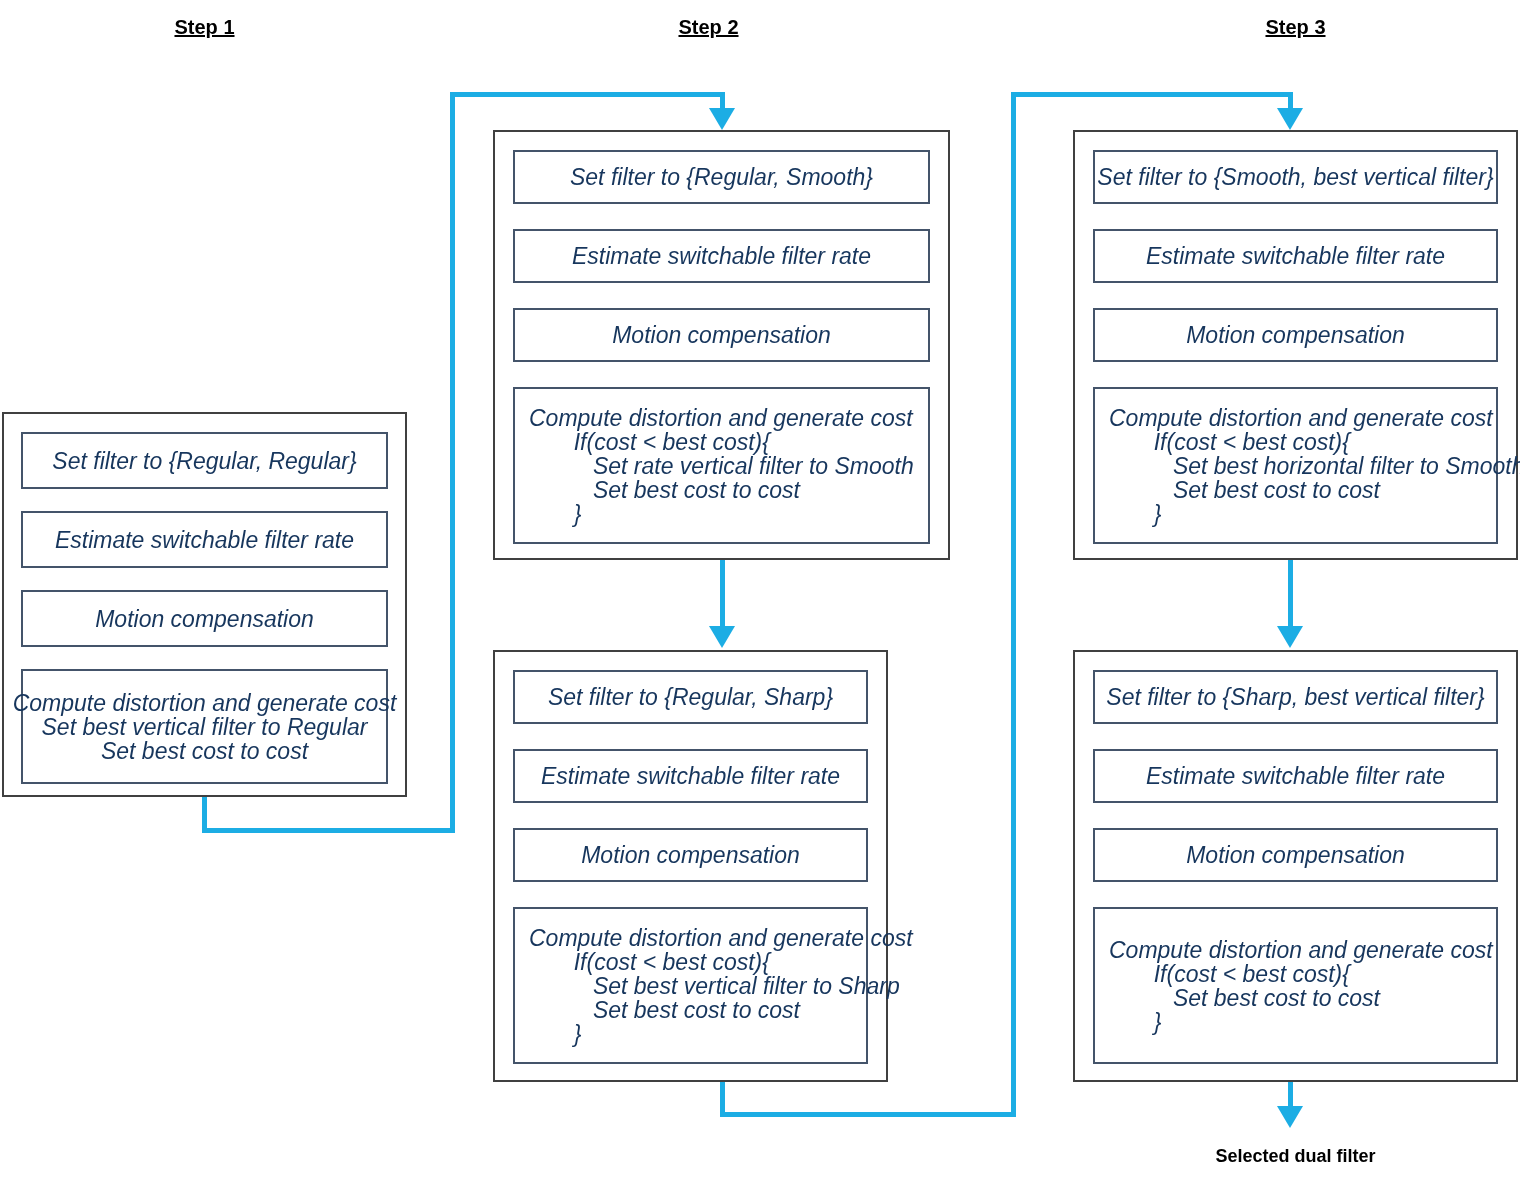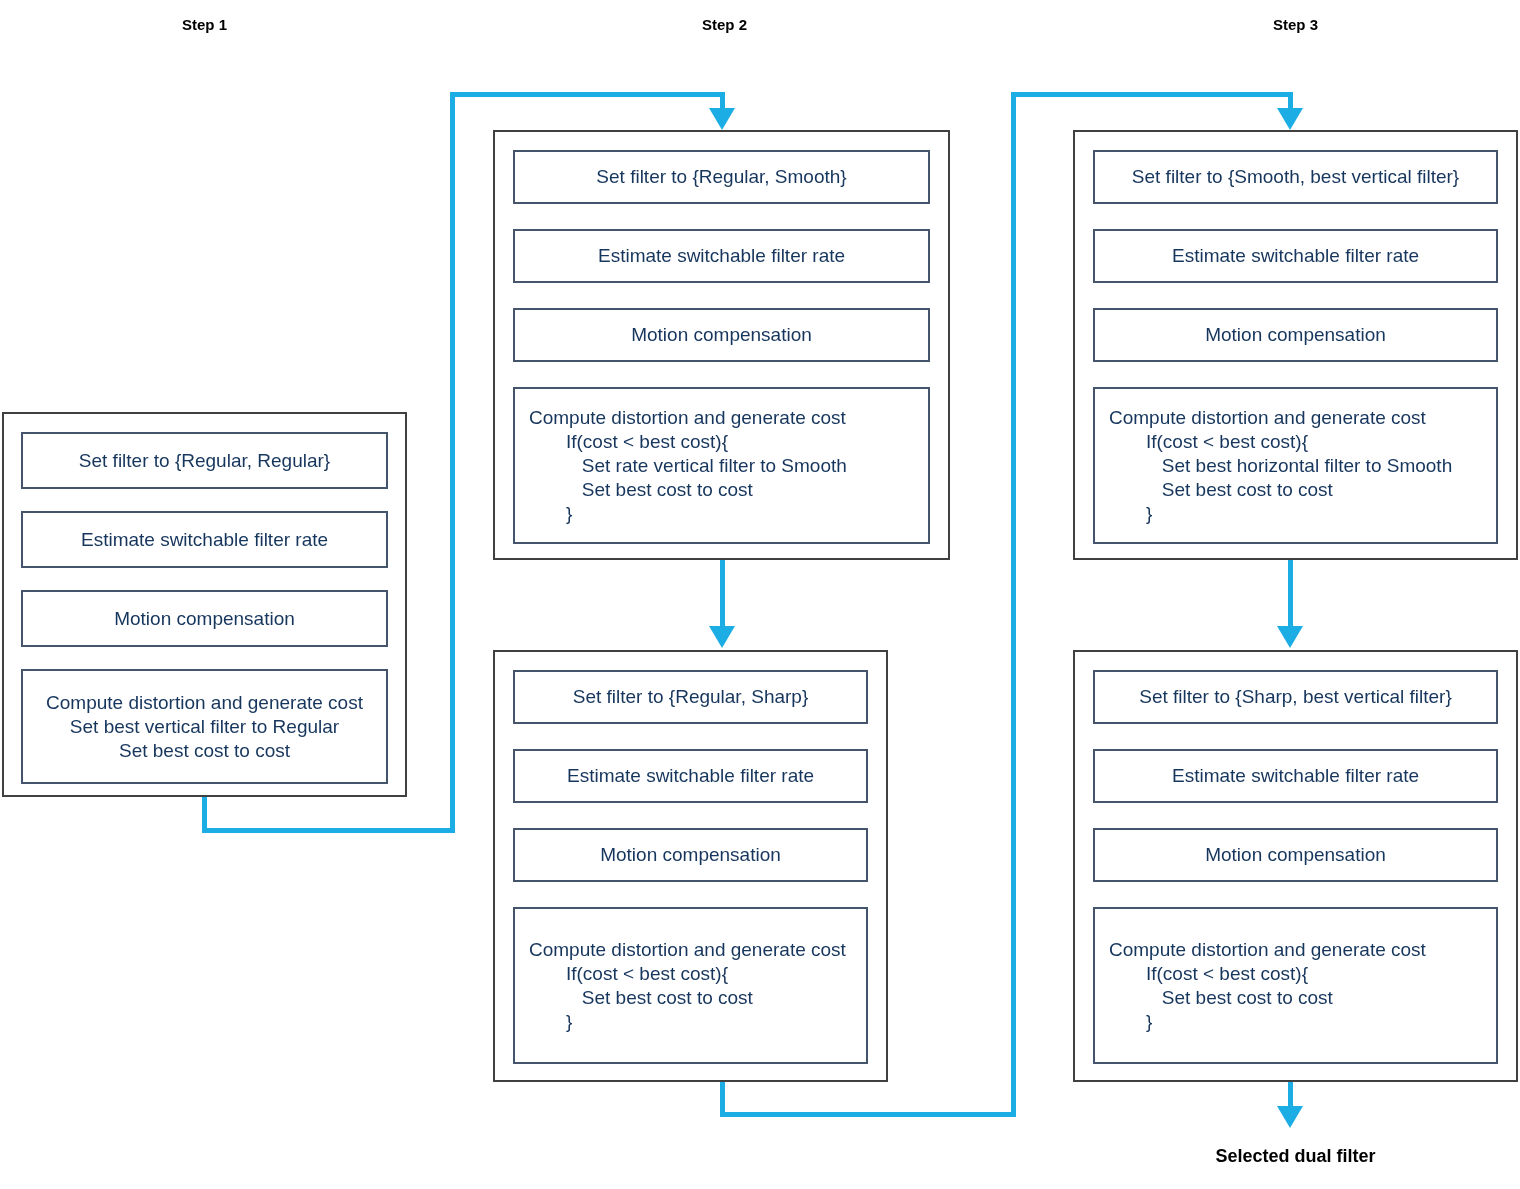--- a/index.html
+++ b/index.html
@@ -3,42 +3,43 @@
 <meta charset="utf-8">
 <style>
   html, body { margin:0; padding:0; }
   body {
     width:1520px; height:1189px; position:relative;
     background:#ffffff; overflow:hidden;
     font-family:"Liberation Sans", "DejaVu Sans", sans-serif;
   }
   .title {
     position:absolute; text-align:center; font-weight:bold;
-    font-size:15px; color:var(--title-text);
+    font-size:20px; color:var(--title-text);text-decoration:underline;
   }
   .t1 { left:2px;    top:16px; width:405px; }
-  .t2 { left:496px;  top:16px; width:457px; }
+  .t2 { left:480px;  top:16px; width:457px; }
   .t3 { left:1073px; top:16px; width:445px; }
 
   .group {
     position:absolute; box-sizing:border-box; background:#ffffff;
     border:2px solid var(--outer-border);
     display:flex; flex-direction:column;
   }
   .g1 { left:2px;    top:412px; width:405px; height:385px; }
   .g2 { left:493px;  top:130px; width:457px; height:430px; }
   .g3 { left:493px;  top:650px; width:395px; height:432px; }
   .g4 { left:1073px; top:130px; width:445px; height:430px; }
   .g5 { left:1073px; top:650px; width:445px; height:432px; }
 
   .cell {
     box-sizing:border-box; border:2px solid var(--inner-border);
     display:flex; flex-direction:column; justify-content:center;
-    color:var(--box-text); font-size:19px; line-height:24px;
+    color:var(--box-text); font-size:23px; line-height:24px;
     flex:0 0 auto;
+    font-style:italic;
   }
   .cell.center { align-items:center; text-align:center; }
   .cell.code   { align-items:flex-start; text-align:left; padding-left:14px; }
   .tline { white-space:pre; }
 
   .g1 .cell { height:57px;  margin:0 17px 22px 17px; }
   .g1 .cell:first-child { margin-top:18px; }
   .g1 .cell.big { height:115px; margin-bottom:0; }
 
   .g2 .cell, .g3 .cell, .g4 .cell, .g5 .cell { height:54px; margin:0 18px 25px 18px; }
@@ -106,20 +107,21 @@
     </div>
   <div class="cell center">
       <div class="tline">Estimate switchable filter rate</div>
     </div>
   <div class="cell center">
       <div class="tline">Motion compensation</div>
     </div>
   <div class="cell code big">
       <div class="tline">Compute distortion and generate cost</div>
       <div class="tline">       If(cost &lt; best cost){</div>
+      <div class="tline">          Set best vertical filter to Sharp</div>
       <div class="tline">          Set best cost to cost</div>
       <div class="tline">       }</div>
     </div>
 </div>
 
 <div class="group g4">
   <div class="cell center">
       <div class="tline">Set filter to {Smooth, best vertical filter}</div>
     </div>
   <div class="cell center">

